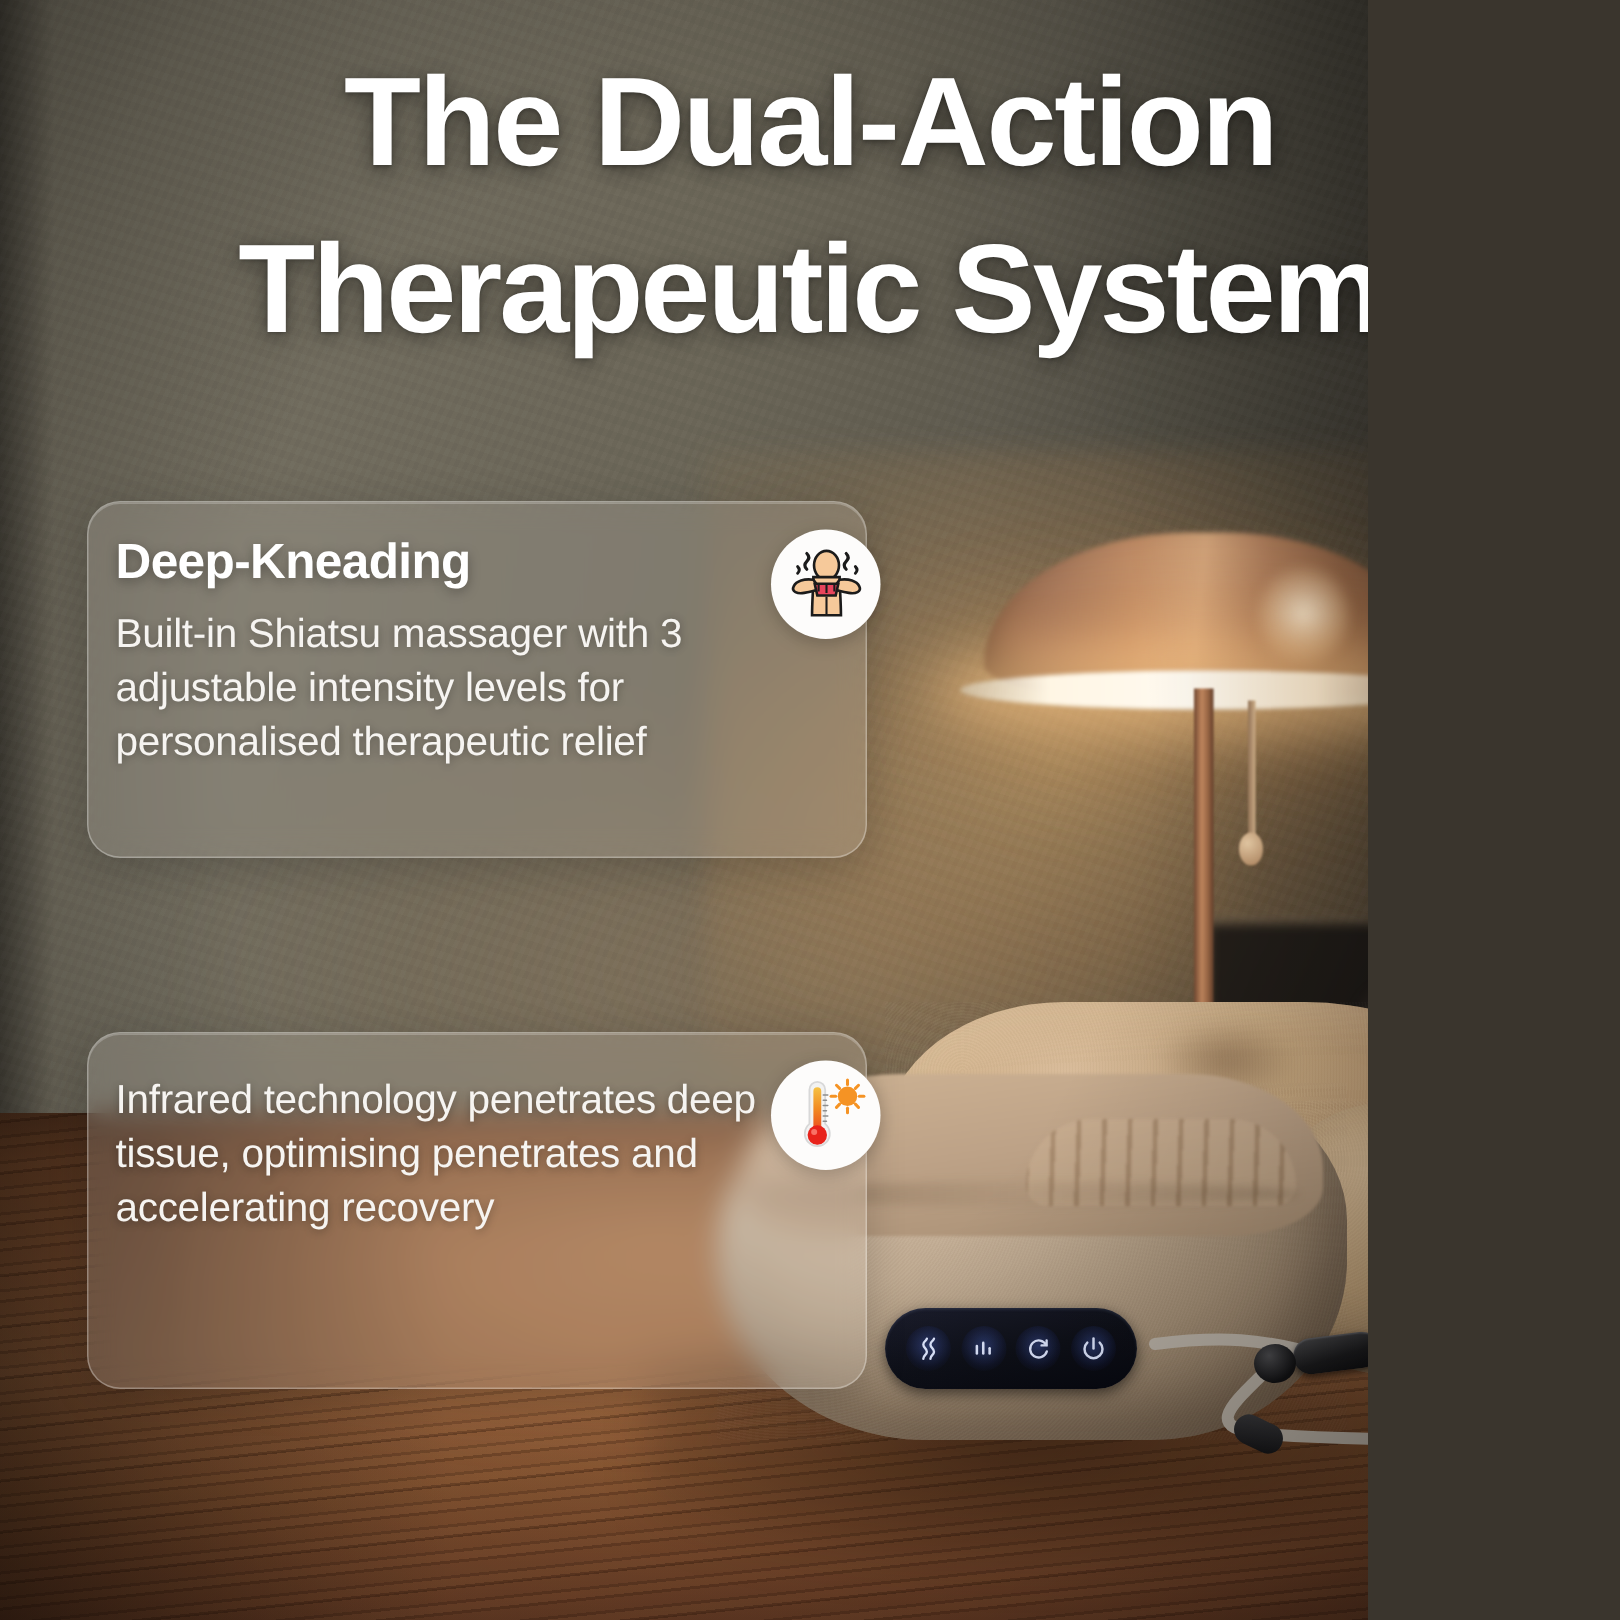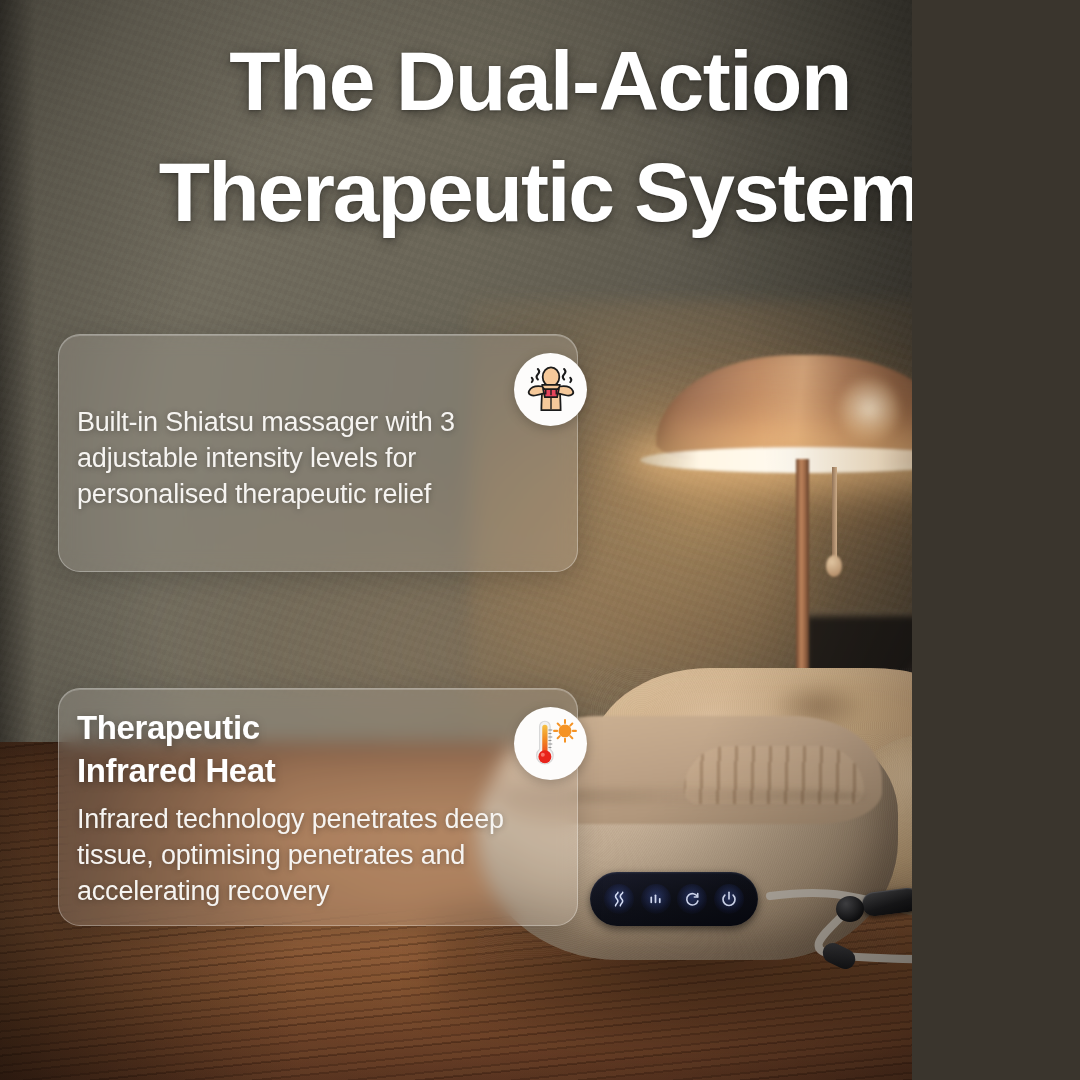--- a/index.html
+++ b/index.html
@@ -428,21 +428,21 @@
     <div class="vignette"></div>
   </div>
 
   <h1 class="headline">
     <span>The Dual-Action</span>
     <span class="l2">Therapeutic System</span>
   </h1>
 
   <div class="card" id="card-1">
     <div class="card-title">
-      <br>
+      <span>Deep-Kneading</span><br>
     </div>
     <div class="card-body">Built-in Shiatsu massager with 3 adjustable intensity levels for personalised therapeutic relief</div>
 
     <div class="card-icon">
       <svg width="56" height="56" viewBox="0 0 64 64">
 
         <ellipse cx="32" cy="17" rx="9.5" ry="11" fill="#f6c99a" stroke="#1b1b1b" stroke-width="2"></ellipse>
 
         <path d="M22 26 C22 34 21 44 21 55 L43 55 C43 44 42 34 42 26 Z" fill="#f6c99a" stroke="#1b1b1b" stroke-width="2"></path>
 
@@ -457,24 +457,20 @@
 
         <path d="M17 8 q3 3 0 6 q-3 3 0 6" fill="none" stroke="#1b1b1b" stroke-width="2.4" stroke-linecap="round"></path>
         <path d="M47 8 q3 3 0 6 q-3 3 0 6" fill="none" stroke="#1b1b1b" stroke-width="2.4" stroke-linecap="round"></path>
         <path d="M10 18 q2.5 2.5 0 5" fill="none" stroke="#1b1b1b" stroke-width="2.2" stroke-linecap="round"></path>
         <path d="M54 18 q2.5 2.5 0 5" fill="none" stroke="#1b1b1b" stroke-width="2.2" stroke-linecap="round"></path>
       </svg>
     </div>
   </div>
 
   <div class="card" id="card-2">
-    <div class="card-title">
-      <span>Therapeutic</span><br>
-      <span>Infrared Heat</span>
-    </div>
     <div class="card-body">Infrared technology penetrates deep tissue, optimising penetrates and accelerating recovery</div>
 
     <div class="card-icon">
       <svg width="56" height="56" viewBox="0 0 64 64">
         <defs>
           <linearGradient id="mercury" x1="0" y1="0" x2="0" y2="1">
             <stop offset="0%" stop-color="#f6c244"></stop>
             <stop offset="38%" stop-color="#f28a22"></stop>
             <stop offset="100%" stop-color="#e8231b"></stop>
           </linearGradient>

